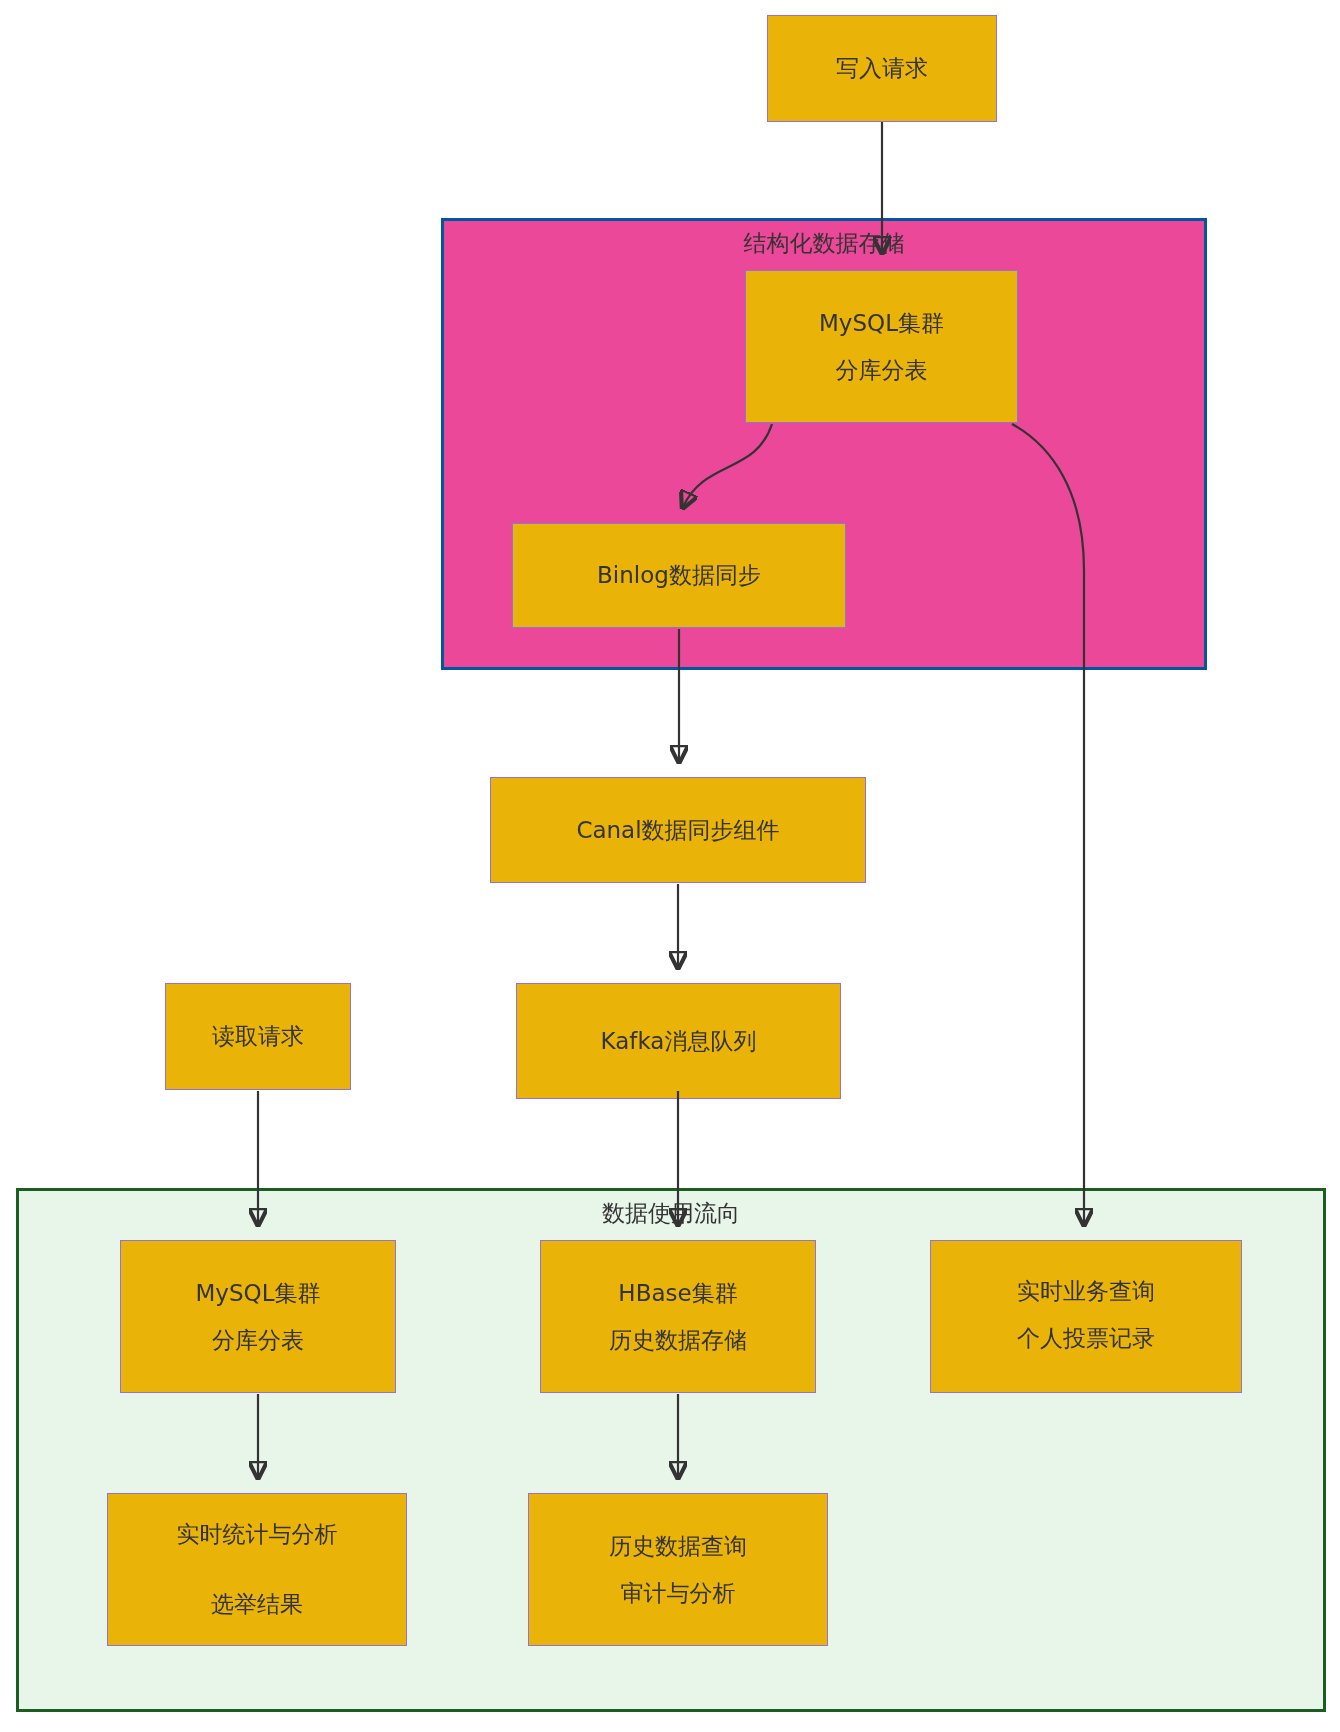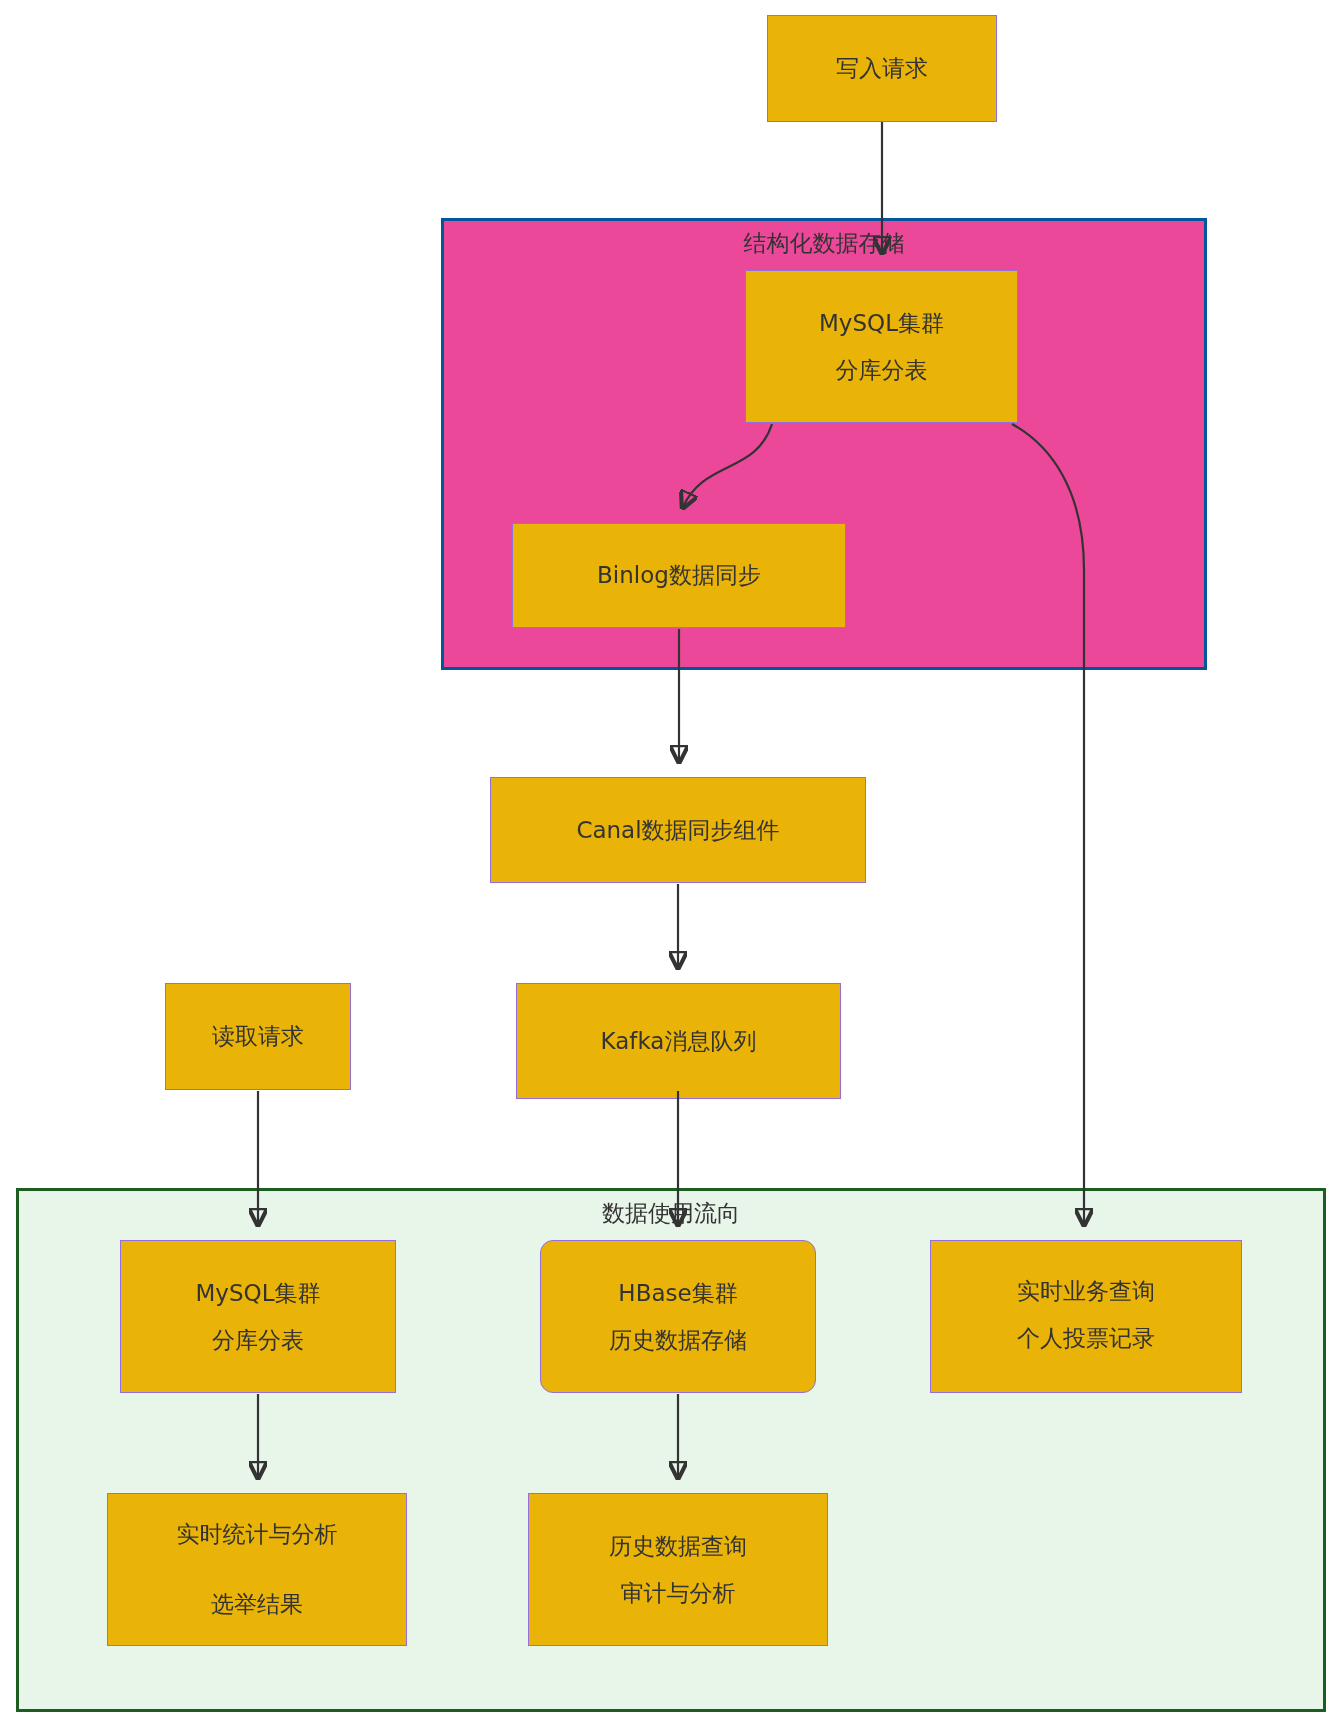--- a/index.html
+++ b/index.html
@@ -30,21 +30,21 @@
     display:flex;flex-direction:column;align-items:center;justify-content:center;
     font-size:23px;line-height:47px;text-align:center;color:#333333;
   }
   #node-write-request   {left:767px;top:15px;  width:230px;height:107px;}
   #node-mysql-top       {left:745px;top:270px; width:273px;height:153px;}
   #node-binlog          {left:512px;top:523px; width:334px;height:105px;}
   #node-canal           {left:490px;top:777px; width:376px;height:106px;}
   #node-kafka           {left:516px;top:983px; width:325px;height:116px;}
   #node-read-request    {left:165px;top:983px; width:186px;height:107px;font-family:Liberation Serif, serif;}
   #node-mysql-green     {left:120px;top:1240px;width:276px;height:153px;}
-  #node-hbase           {left:540px;top:1240px;width:276px;height:153px;border-radius:13px;}
+  #node-hbase           {left:540px;top:1240px;width:276px;height:153px;}
   #node-realtime-query  {left:930px;top:1240px;width:312px;height:153px;font-family:Liberation Mono, monospace;}
   #node-stats           {left:107px;top:1493px;width:300px;height:153px;gap:23px;}
   #node-audit           {left:528px;top:1493px;width:300px;height:153px;}
   
   #edges{position:absolute;left:0;top:0;pointer-events:none;}
   #edges path{fill:none;stroke:#333333;stroke-width:2.2px;}
 </style>
 </head>
 <body>
 

